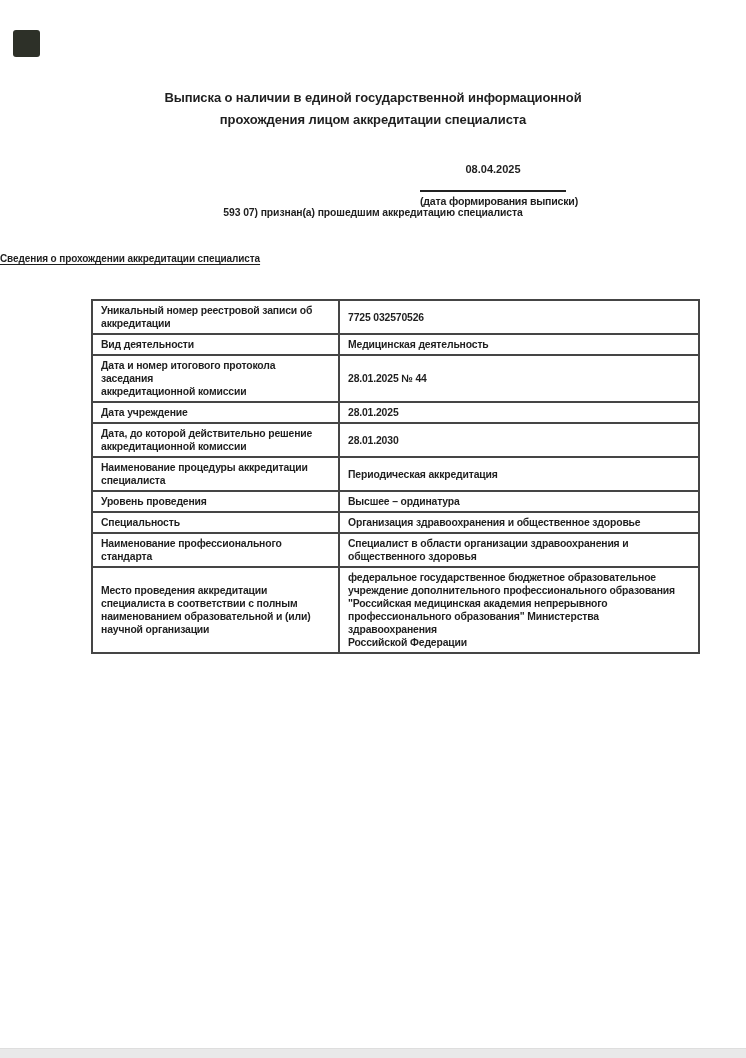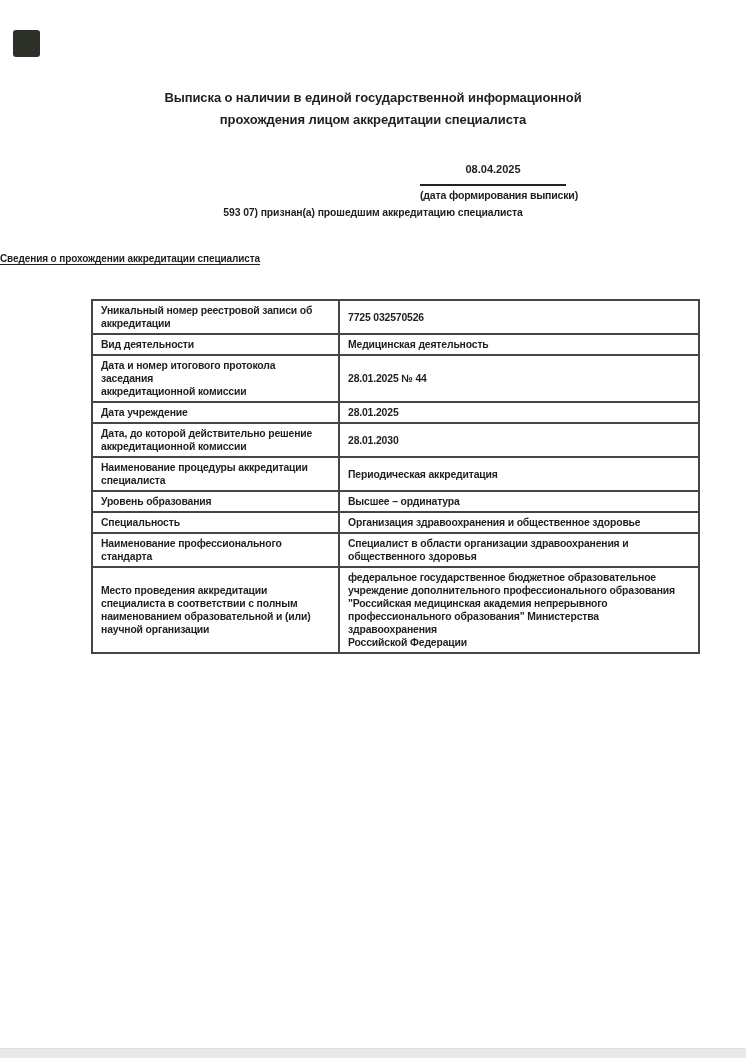--- a/index.html
+++ b/index.html
@@ -22,21 +22,21 @@
     text-align:center;
     font-size:13px;line-height:22px;
     letter-spacing:-0.1px;
   }
   .date-block{
     position:absolute;top:163px;left:420px;width:146px;
     text-align:center;
   }
   .date-value{
     font-size:11px;line-height:13px;
-    padding-bottom:8px;
+    padding-bottom:14px;
     border-bottom:2px solid #222222;
   }
   .date-caption{
     font-size:10.6px;line-height:12px;
     margin-top:3px;
     letter-spacing:-0.2px;
     white-space:nowrap;
   }
   .intro{
     position:absolute;top:205px;left:50%;transform:translateX(-50%);
@@ -133,21 +133,21 @@
         <td class="cell-label">Дата, до которой действительно решение
 аккредитационной комиссии</td>
         <td class="cell-value">28.01.2030</td>
       </tr>
       <tr class="h2">
         <td class="cell-label">Наименование процедуры аккредитации
 специалиста</td>
         <td class="cell-value">Периодическая аккредитация</td>
       </tr>
       <tr class="h1">
-        <td class="cell-label">Уровень образования</td>
+        <td class="cell-label">Уровень проведения</td>
         <td class="cell-value">Высшее – ординатура</td>
       </tr>
       <tr class="h1">
         <td class="cell-label">Специальность</td>
         <td class="cell-value">Организация здравоохранения и общественное здоровье</td>
       </tr>
       <tr class="h2">
         <td class="cell-label">Наименование профессионального
 стандарта</td>
         <td class="cell-value">Специалист в области организации здравоохранения и

